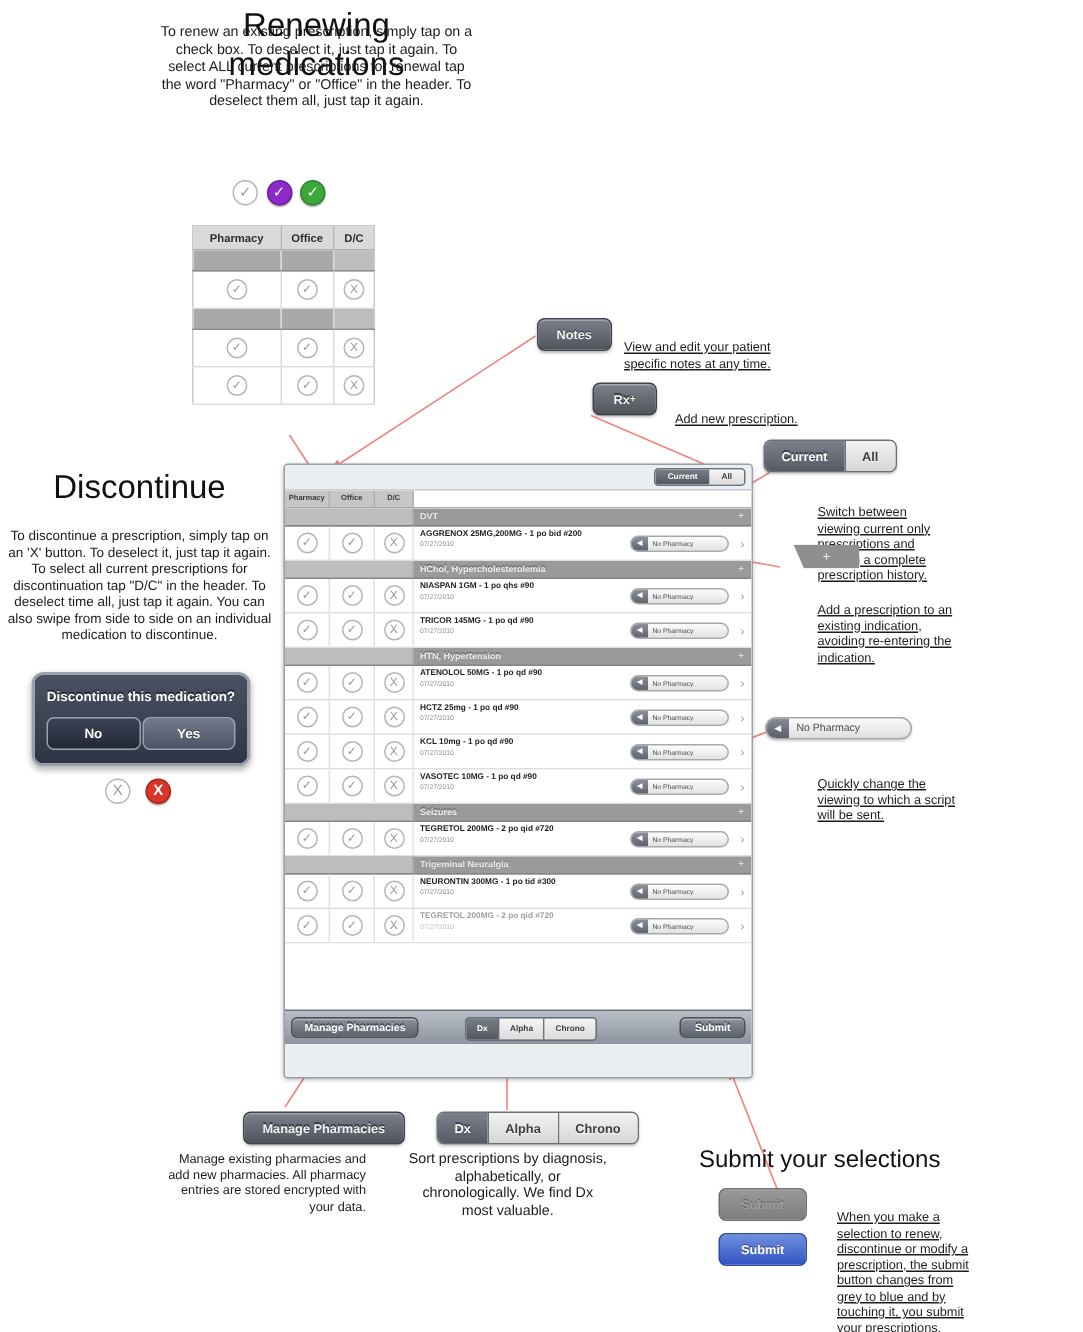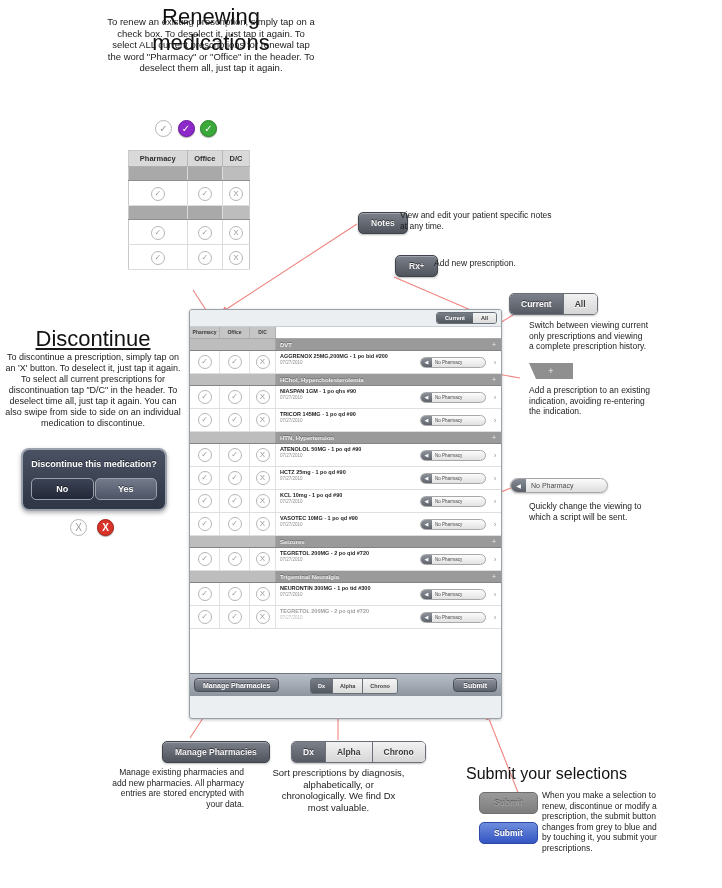--- a/index.html
+++ b/index.html
@@ -12,21 +12,21 @@
 
   
   h1.section-title{
     font-size:22px;font-weight:400;text-align:center;margin:0;color:#111;
     letter-spacing:0px;
   }
   p.ann{
     font-size:9.5px;line-height:11.5px;text-align:center;margin:0;color:#1c1c1c;
   }
   p.ann-left{
-    font-size:8.5px;line-height:10.5px;text-align:left;margin:0;color:#1c1c1c;
+    font-size:8.5px;line-height:10.5px;text-align:left;margin:16px;color:#1c1c1c;text-decoration:underline;
   }
   p.ann-right{
     font-size:8.5px;line-height:10.5px;text-align:right;margin:0;color:#1c1c1c;
   }
 
   
   .chip{
     width:17px;height:17px;border-radius:50%;display:inline-flex;
     align-items:center;justify-content:center;font-size:10px;line-height:1;
     box-sizing:border-box;vertical-align:middle;
@@ -294,21 +294,21 @@
       </tr>
       <tr>
         <td><span class="chip chip-empty chip-sm">✓</span></td>
         <td><span class="chip chip-empty chip-sm">✓</span></td>
         <td><span class="chip chip-empty chip-sm">X</span></td>
       </tr>
     </tbody>
   </table>
 </div>
 
-<div class="abs" style="left:0;top:326px;width:186px;text-decoration:underline;">
+<div class="abs" style="left:0;top:312px;width:186px;">
   <h1 class="section-title">Discontinue</h1>
 </div>
 <div class="abs" style="left:4px;top:352px;width:178px;">
   <p class="ann" style="font-size:9px;line-height:11px;">To discontinue a prescription, simply tap on an 'X' button.  To deselect it, just tap it again.  To select all current prescriptions for discontinuation tap "D/C" in the header.  To deselect time all, just tap it again.  You can also swipe from side to side on an individual medication to discontinue.</p>
 </div>
 
 <div class="abs" style="left:21px;top:448px;">
   <div class="modal">
     <div class="q">Discontinue this medication?</div>
     <div class="btns">

